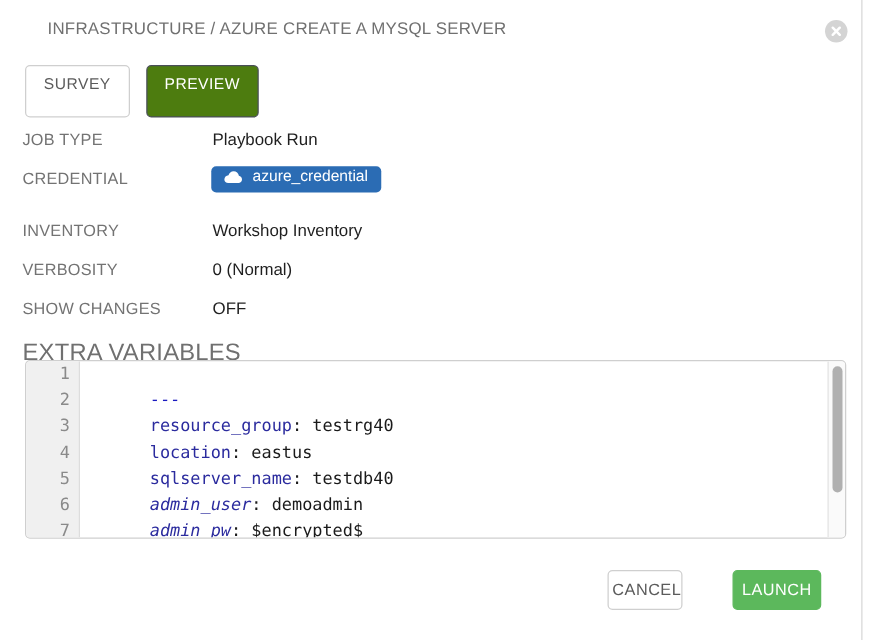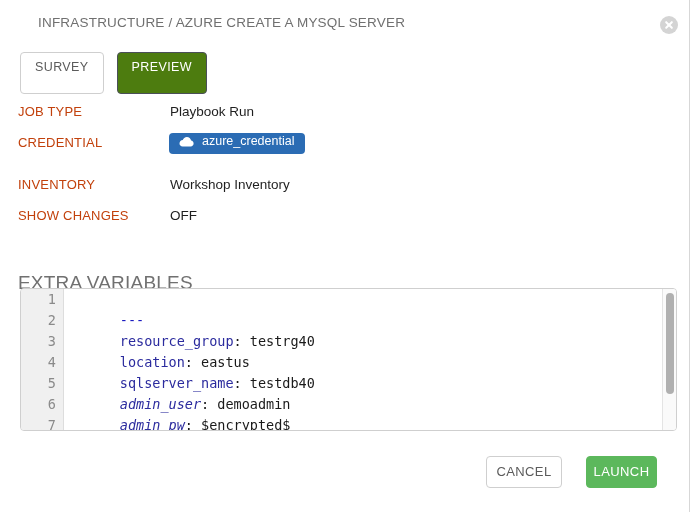--- a/index.html
+++ b/index.html
@@ -101,21 +101,21 @@
   .row {
     position: relative;
     height: 31px;
   }
   .row-credential { height: 42px; }
   .row-label {
     position: absolute;
     left: 18px;
     top: 4px;
     font-size: 13px;
-    color: #c2410c;
+    color: #737373;
     letter-spacing: 0.2px;
     text-transform: uppercase;
     white-space: nowrap;
   }
   .row-value {
     position: absolute;
     left: 170px;
     top: 4px;
     font-size: 13.5px;
     color: #1f1f1f;
@@ -241,25 +241,26 @@
     text-transform: uppercase;
     border-radius: 4px;
     cursor: pointer;
     line-height: 17px;
     text-align: center;
     box-sizing: border-box;
   }
   .btn-cancel {
     left: 486px;
     top: 4px;
-    width: 76px;
+    width: 60px;
     padding: 6px 0 7px 0;
     background: #ffffff;
     border: 1px solid #cfcfcf;
     color: #5b5b5b;
+    text-align: right;
   }
   .btn-launch {
     left: 586px;
     top: 4px;
     width: 71px;
     padding: 6px 0 7px 0;
     background: #5cb85c;
     border: 1px solid #5cb85c;
     color: #ffffff;
   }
@@ -295,20 +296,24 @@
       </span>
       <span>azure_credential</span>
     </div>
   </div>
 
   <div class="row">
     <div class="row-label">INVENTORY</div>
     <div class="row-value">Workshop Inventory</div>
   </div>
 
+  <div class="row">
+    <div class="row-label">VERBOSITY</div>
+    <div class="row-value">0 (Normal)</div>
+  </div>
 
   <div class="row">
     <div class="row-label">SHOW CHANGES</div>
     <div class="row-value">OFF</div>
   </div>
 
 </div>
 
 <div class="extra-label">EXTRA VARIABLES</div>
 

